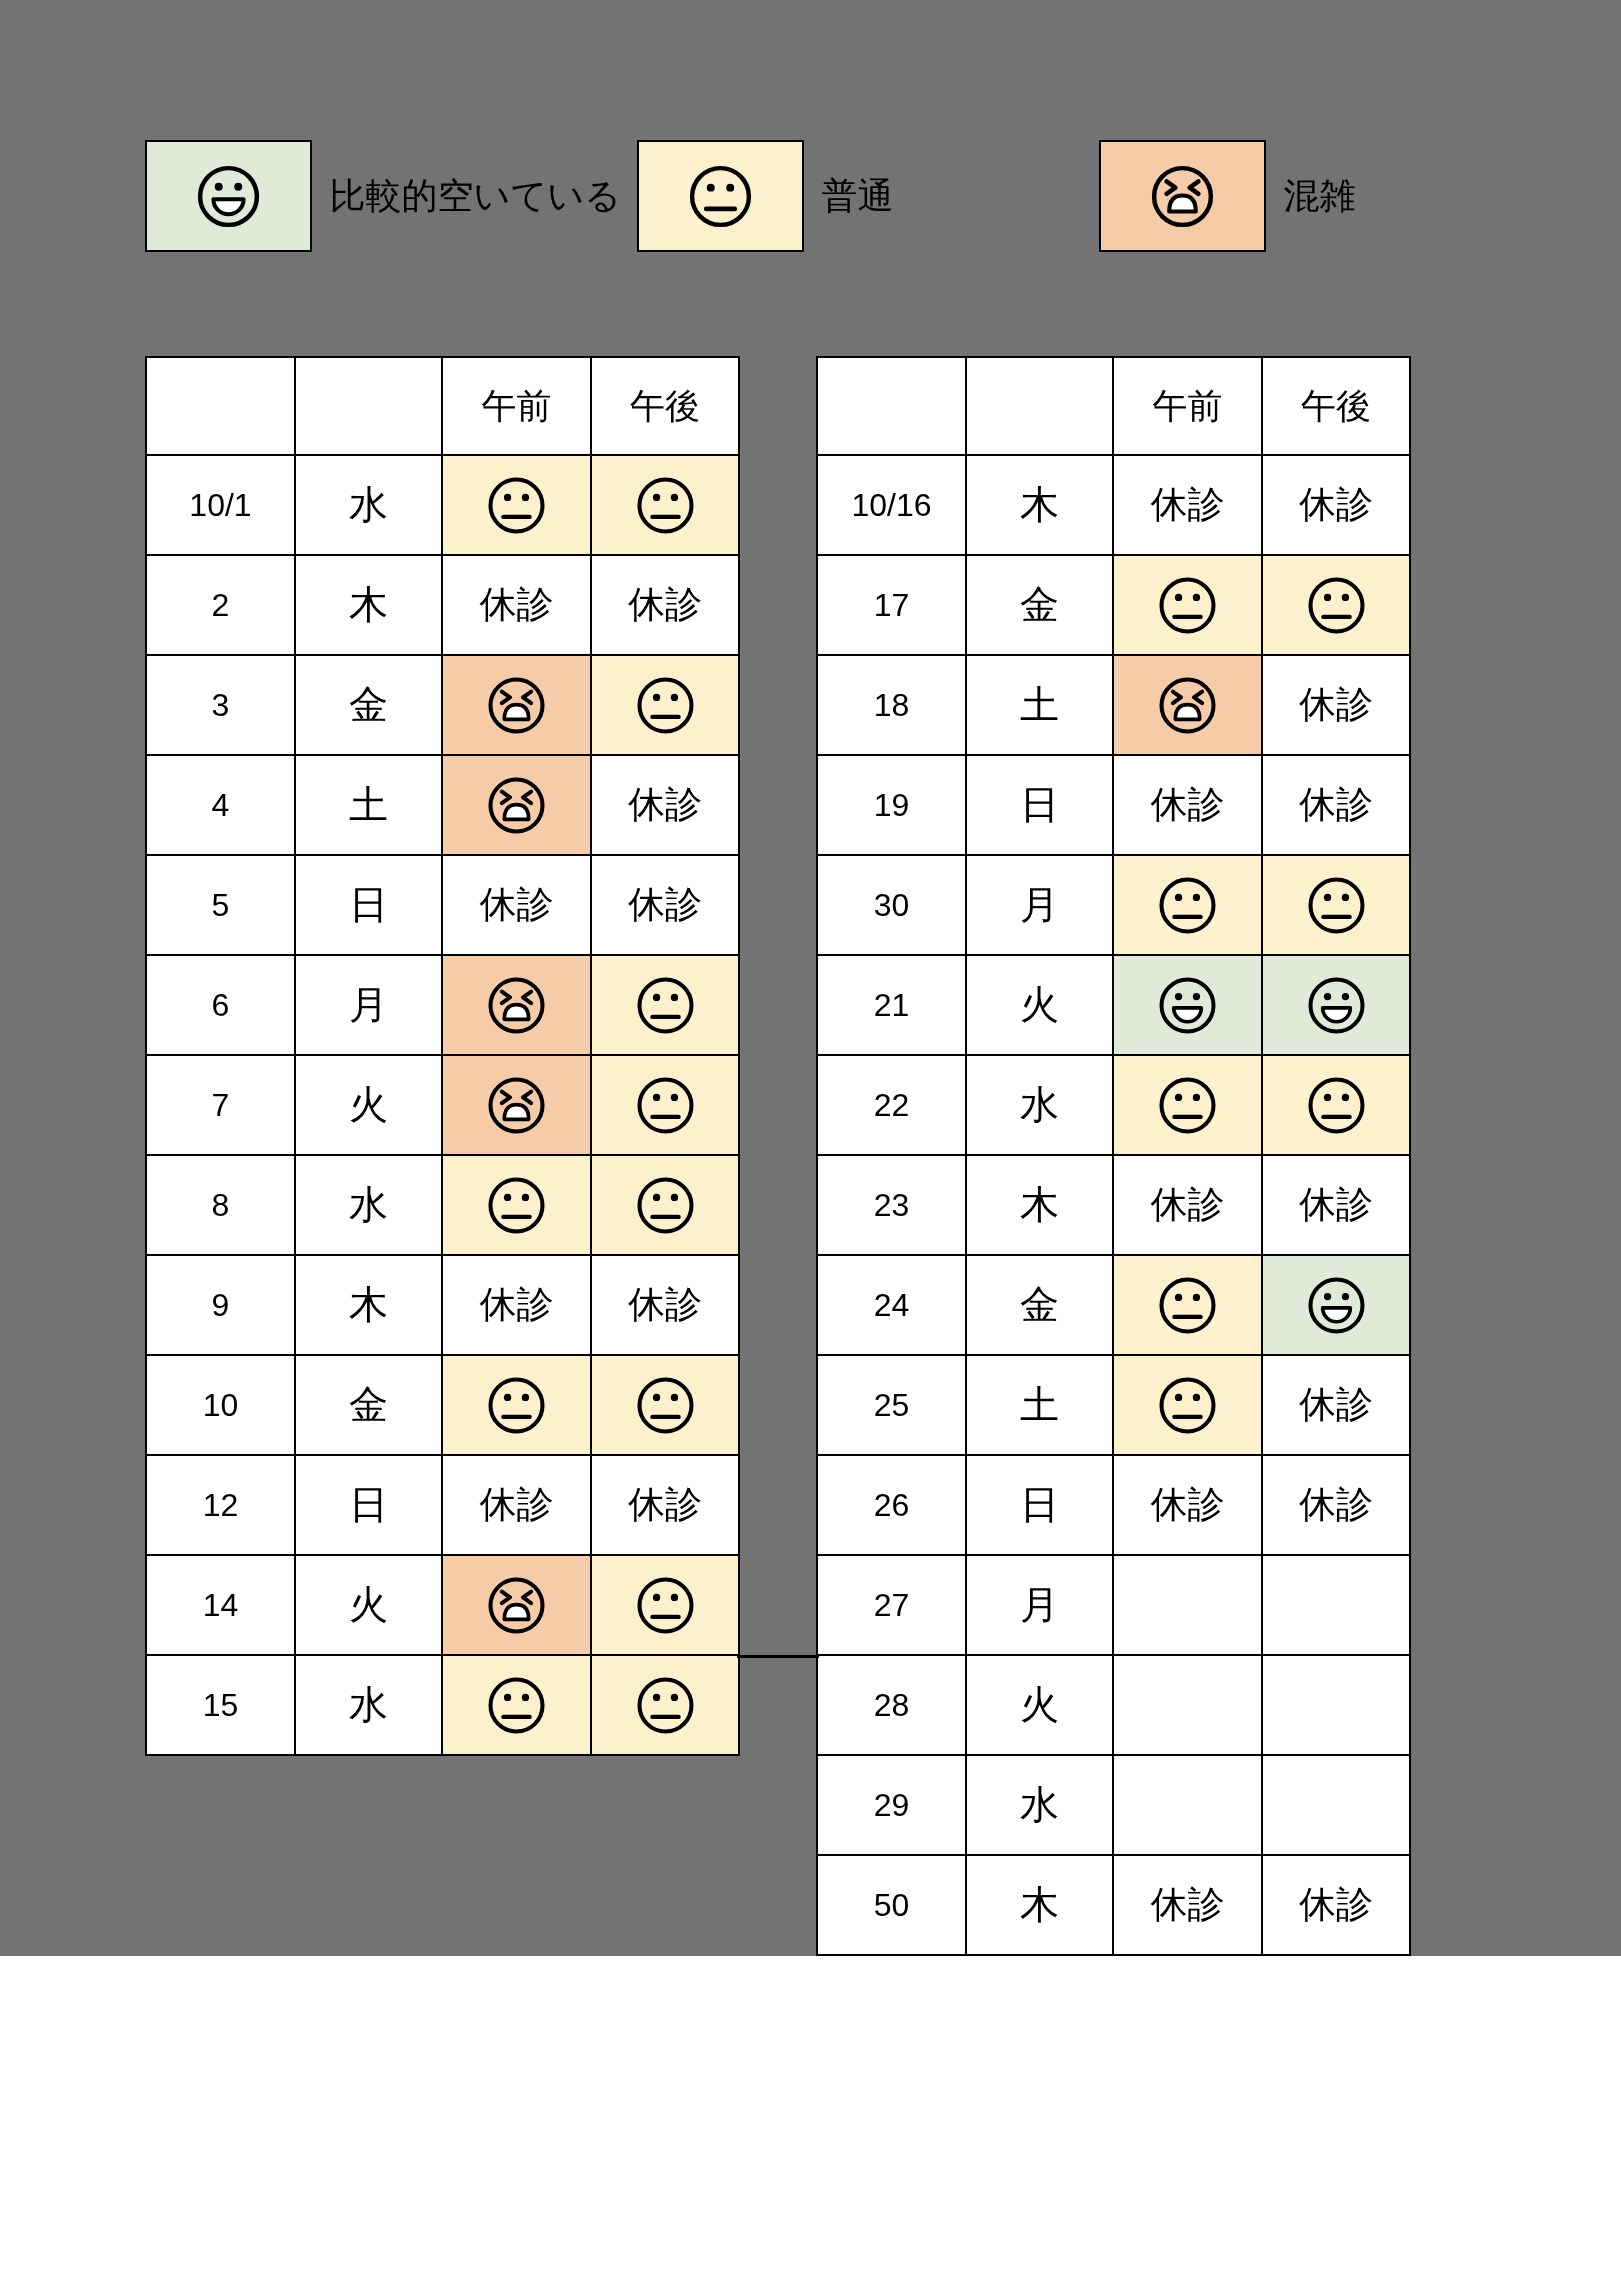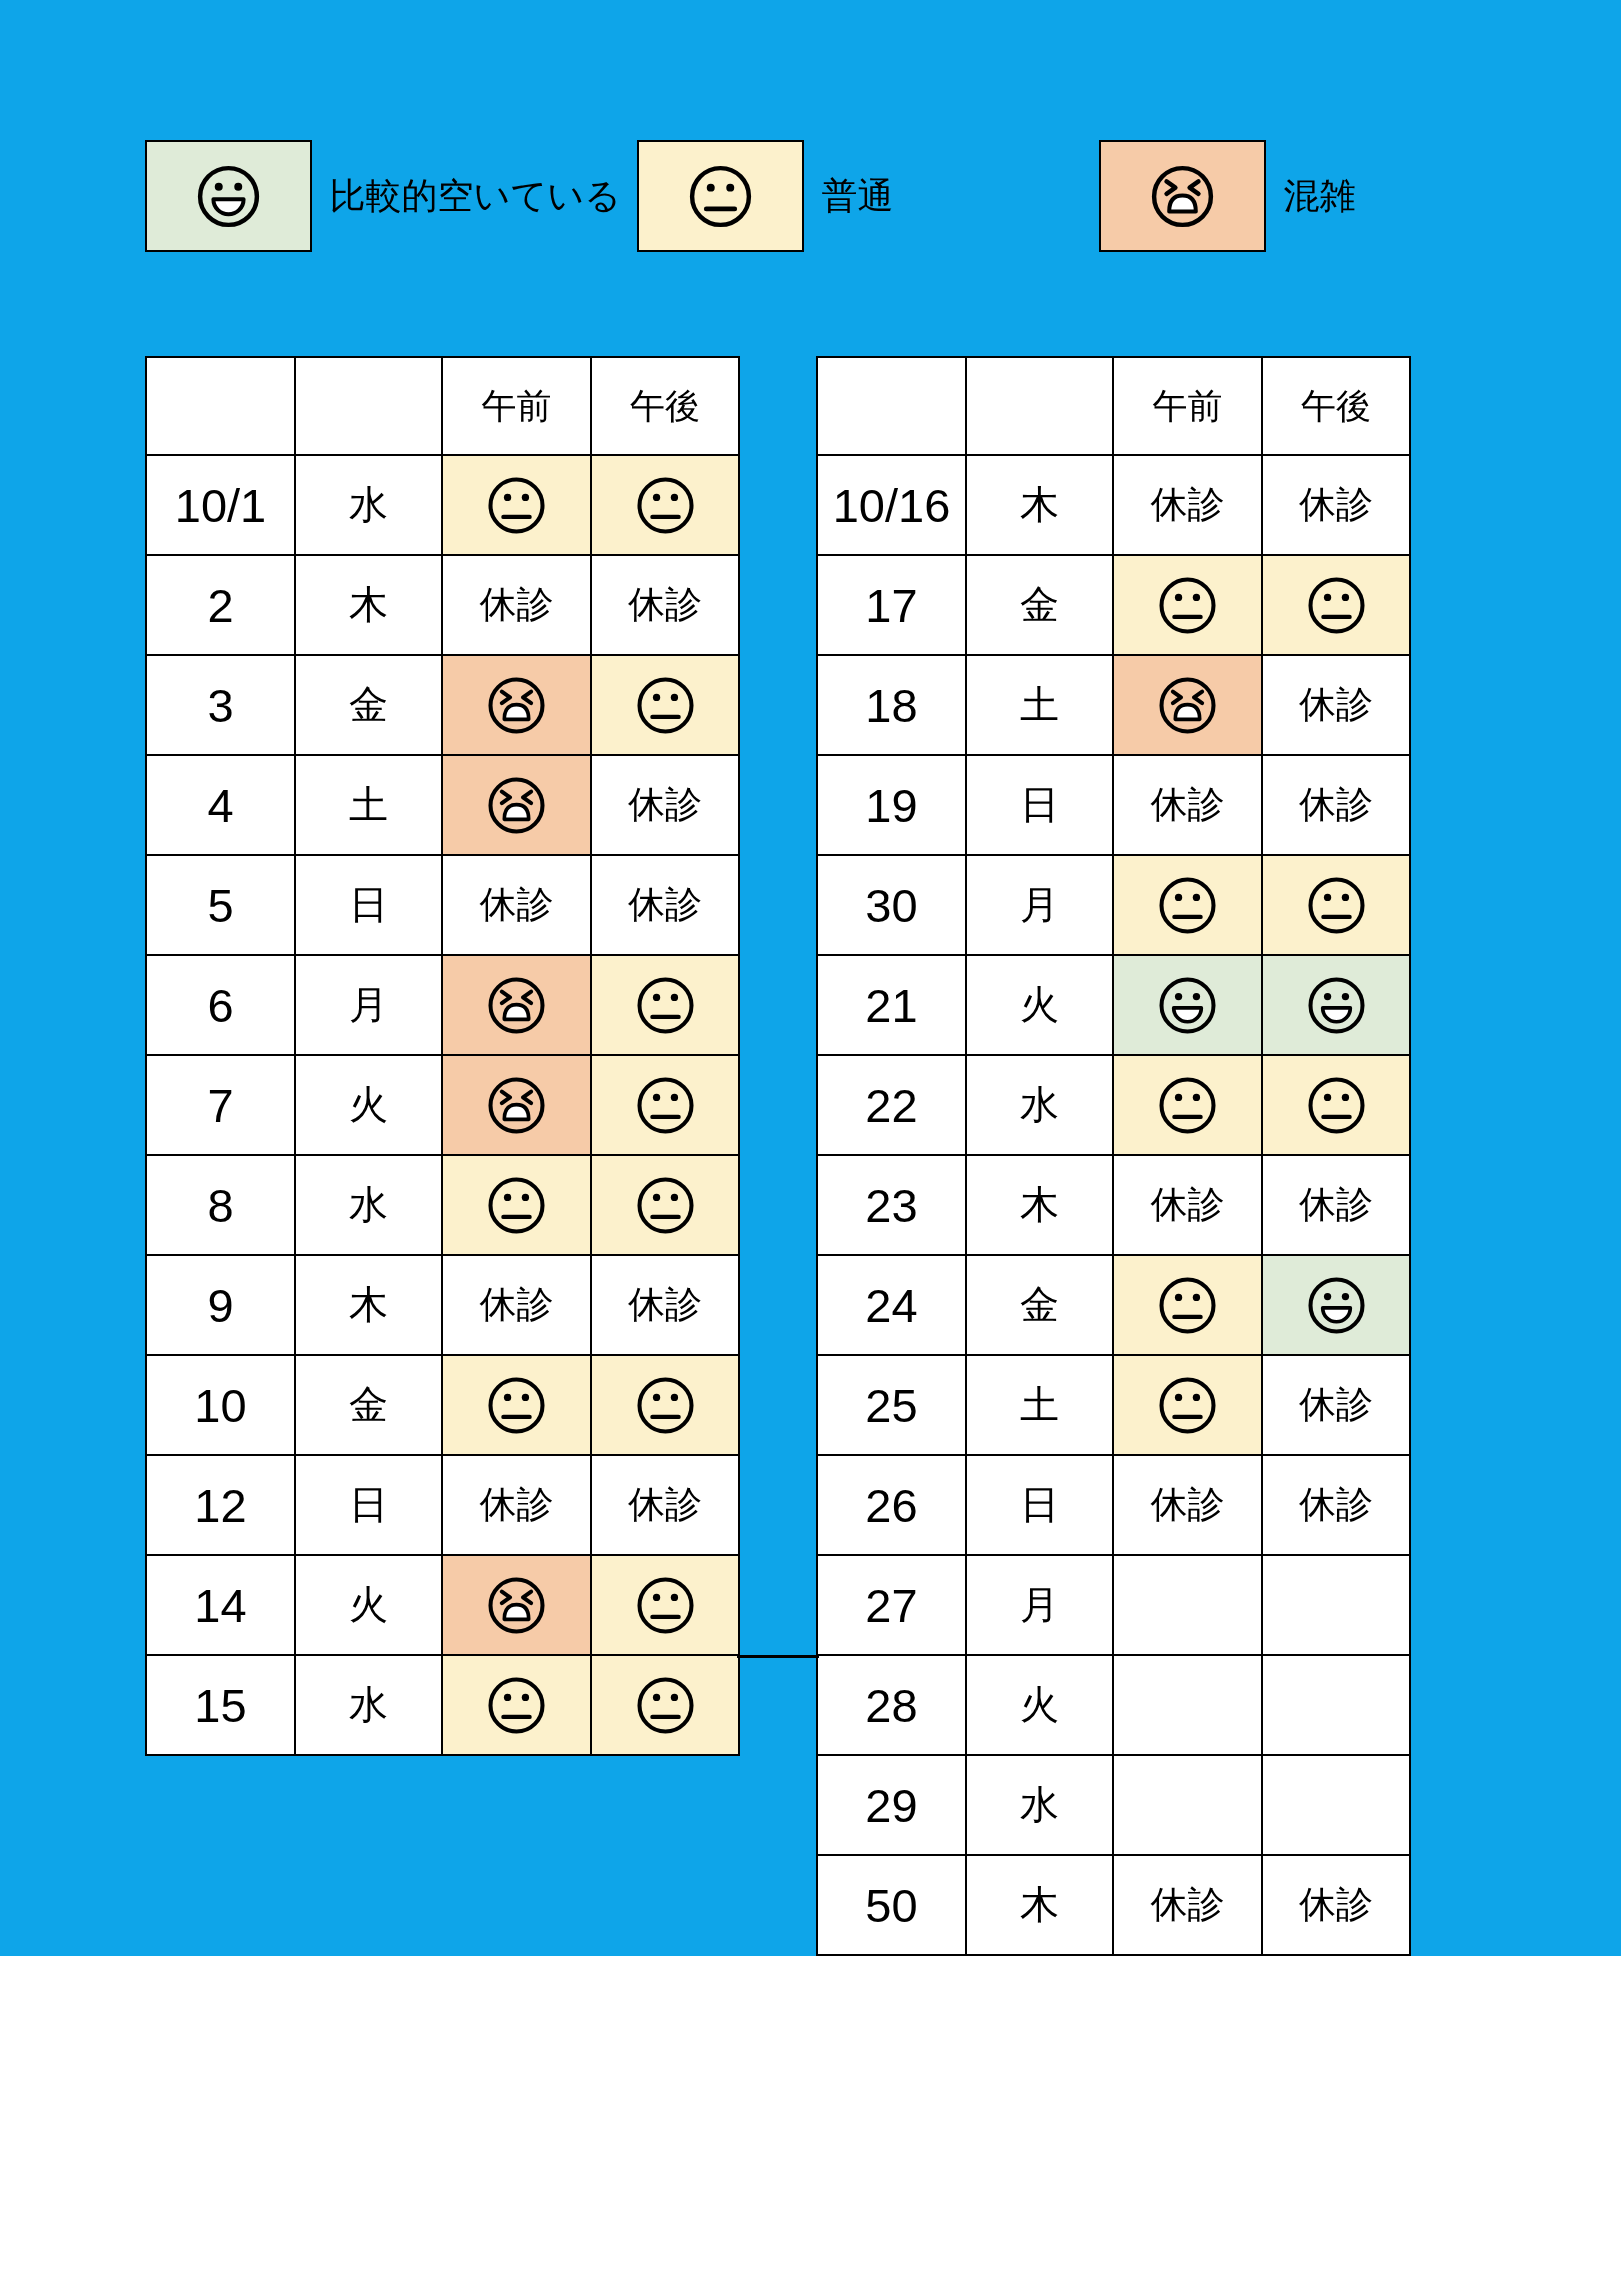--- a/index.html
+++ b/index.html
@@ -6,21 +6,21 @@
     margin: 0;
     padding: 0;
     background: #ffffff;
     font-family: "Liberation Sans", "DejaVu Sans", sans-serif;
     color: #000;
   }
   #page {
     position: relative;
     width: 1621px;
     height: 1956px;
-    background: #0ea5e9;
+    background: #737373;
     overflow: hidden;
   }
 
   
   .legend-item {
     position: absolute;
     top: 140px;
     display: flex;
     align-items: center;
   }
@@ -52,21 +52,21 @@
     box-sizing: border-box;
     text-align: center;
     vertical-align: middle;
     padding: 0;
     font-weight: normal;
     overflow: hidden;
   }
   table.sched thead tr { height: 98px; }
   table.sched tbody tr { height: 100px; }
   .hdr-cell  { font-size: 35px; }
-  .date-cell { font-size: 47px; }
+  .date-cell { font-size: 32px; }
   .day-cell  { font-size: 39px; }
   .slot-cell { font-size: 37px; }
   .slot-cell svg { display: inline-block; vertical-align: middle; }
 
   .connector {
     position: absolute;
     background: #000;
   }
 </style>
 </head>

